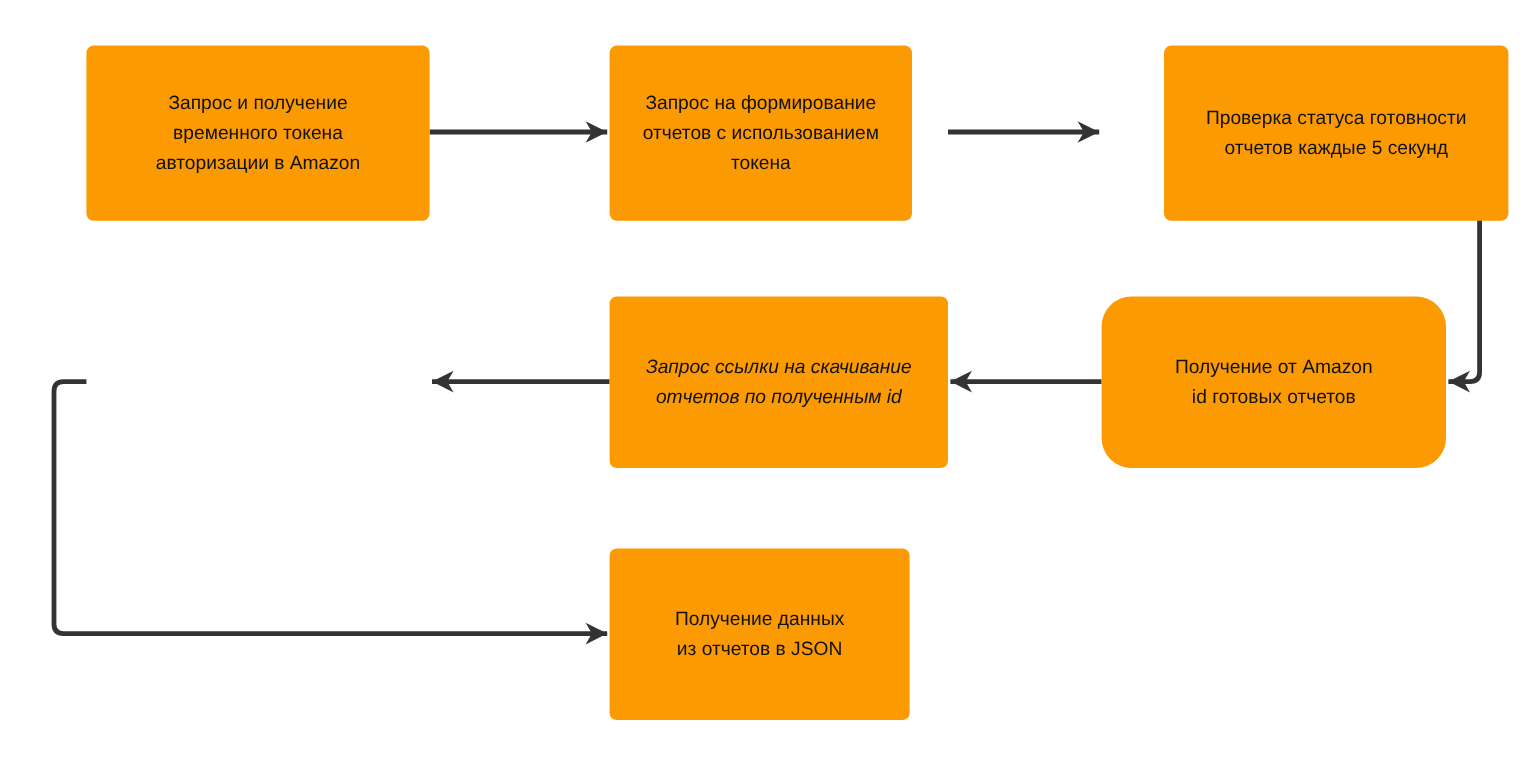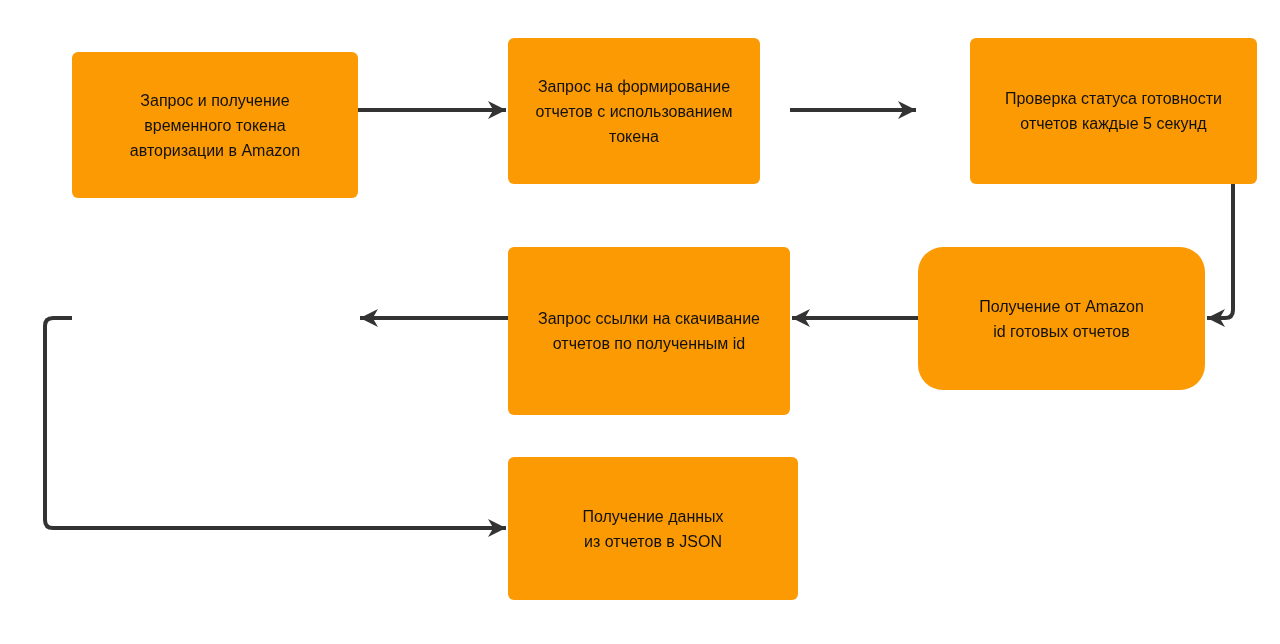--- a/index.html
+++ b/index.html
@@ -22,27 +22,27 @@
   .node{
     position:absolute;
     background:var(--node-fill);
     border-radius:6px;
     display:flex;align-items:center;justify-content:center;
     text-align:center;
     color:var(--text-color);
     font-size:16px;line-height:25px;
   }
   .node .label{white-space:pre-line;padding:0 8px;}
-  #n1{left:72px;top:38px;width:286px;height:146px;margin-top:14px;}
+  #n1{left:72px;top:38px;width:286px;height:146px;}
   #n2{left:508px;top:38px;width:252px;height:146px;}
   #n3{left:970px;top:38px;width:287px;height:146px;}
   #n4{left:918px;top:247px;width:287px;height:143px;border-radius:25px;}
-  #n5{left:508px;top:247px;width:282px;height:168px;}
+  #n5{left:508px;top:247px;width:282px;height:143px;font-style:italic;}
   #n6{left:72px;top:247px;width:286px;height:143px;}
-  #n7{left:508px;top:457px;width:290px;height:143px;text-align:center;}
+  #n7{left:508px;top:457px;width:250px;height:143px;text-align:center;}
 </style>
 </head>
 <body>
 
 <div class="canvas">
 
   <svg class="edges" viewBox="0 0 1280 644" xmlns="http://www.w3.org/2000/svg">
     <defs>
       <marker id="arrow" viewBox="0 0 14 14" refX="13" refY="7" markerWidth="21" markerHeight="21" markerUnits="userSpaceOnUse" orient="auto">
         <path class="arrowhead" d="M1,1 L13,7 L1,13 L4.5,7 Z"></path>

